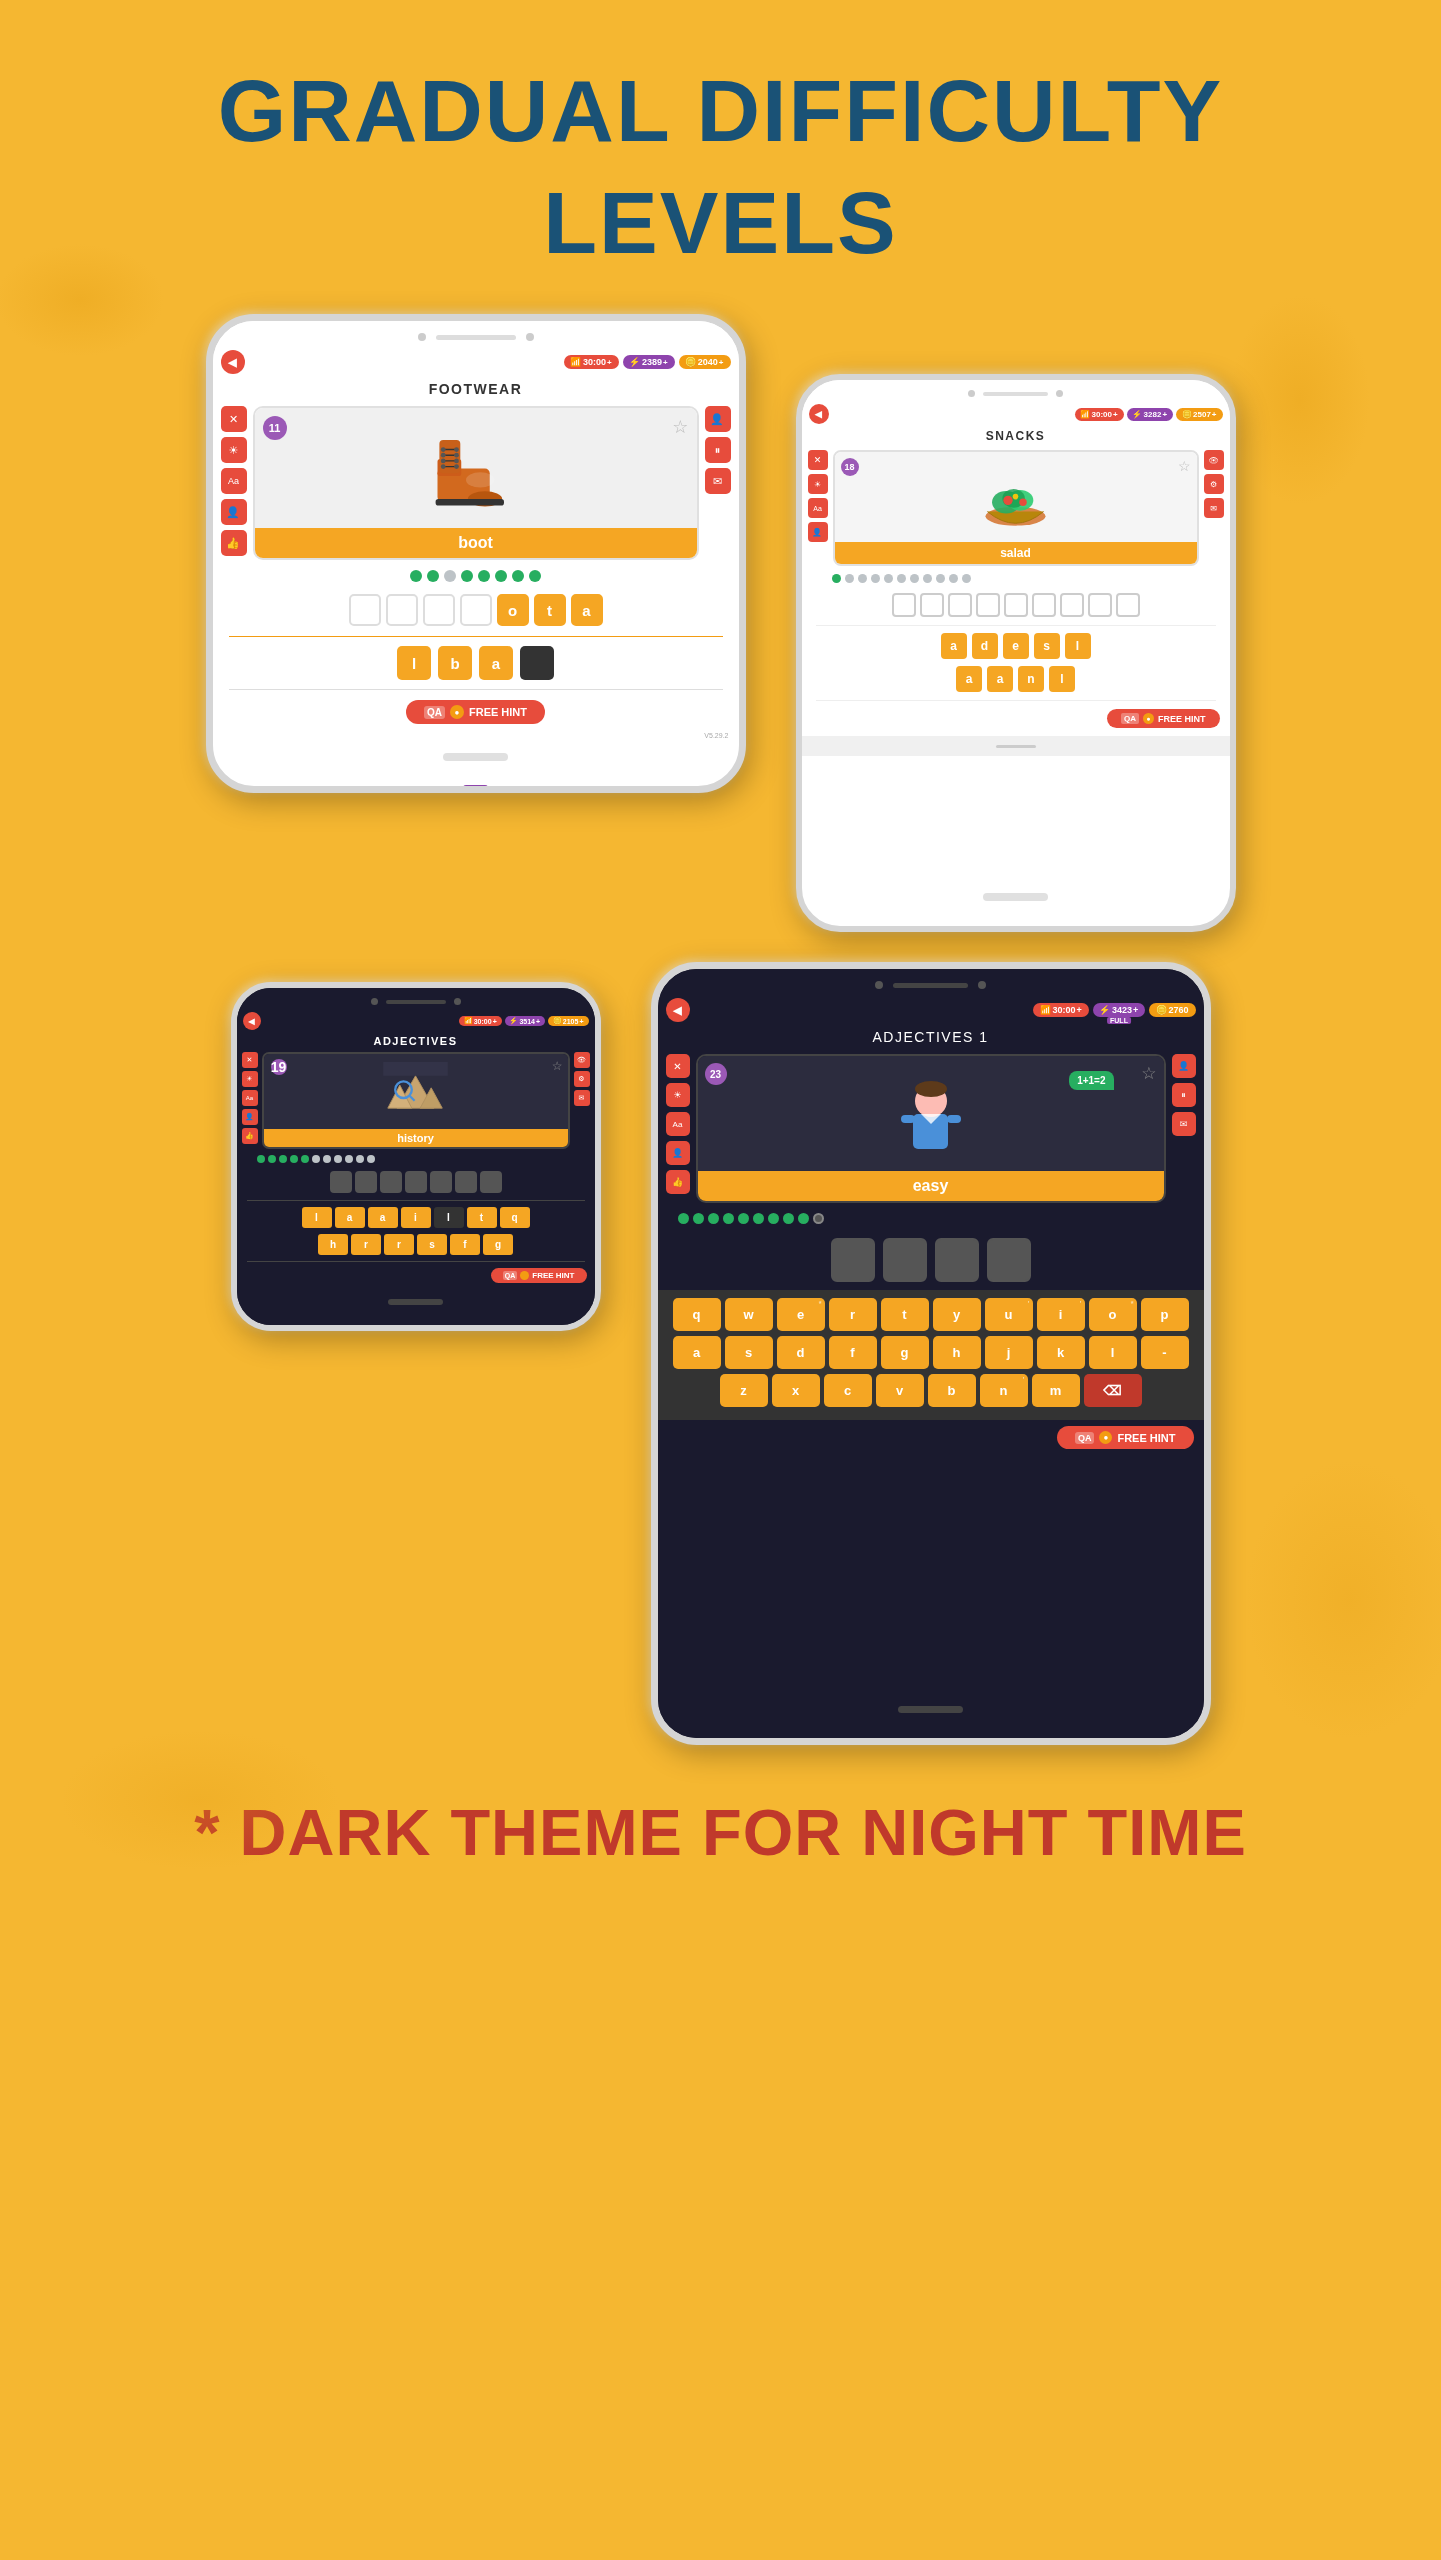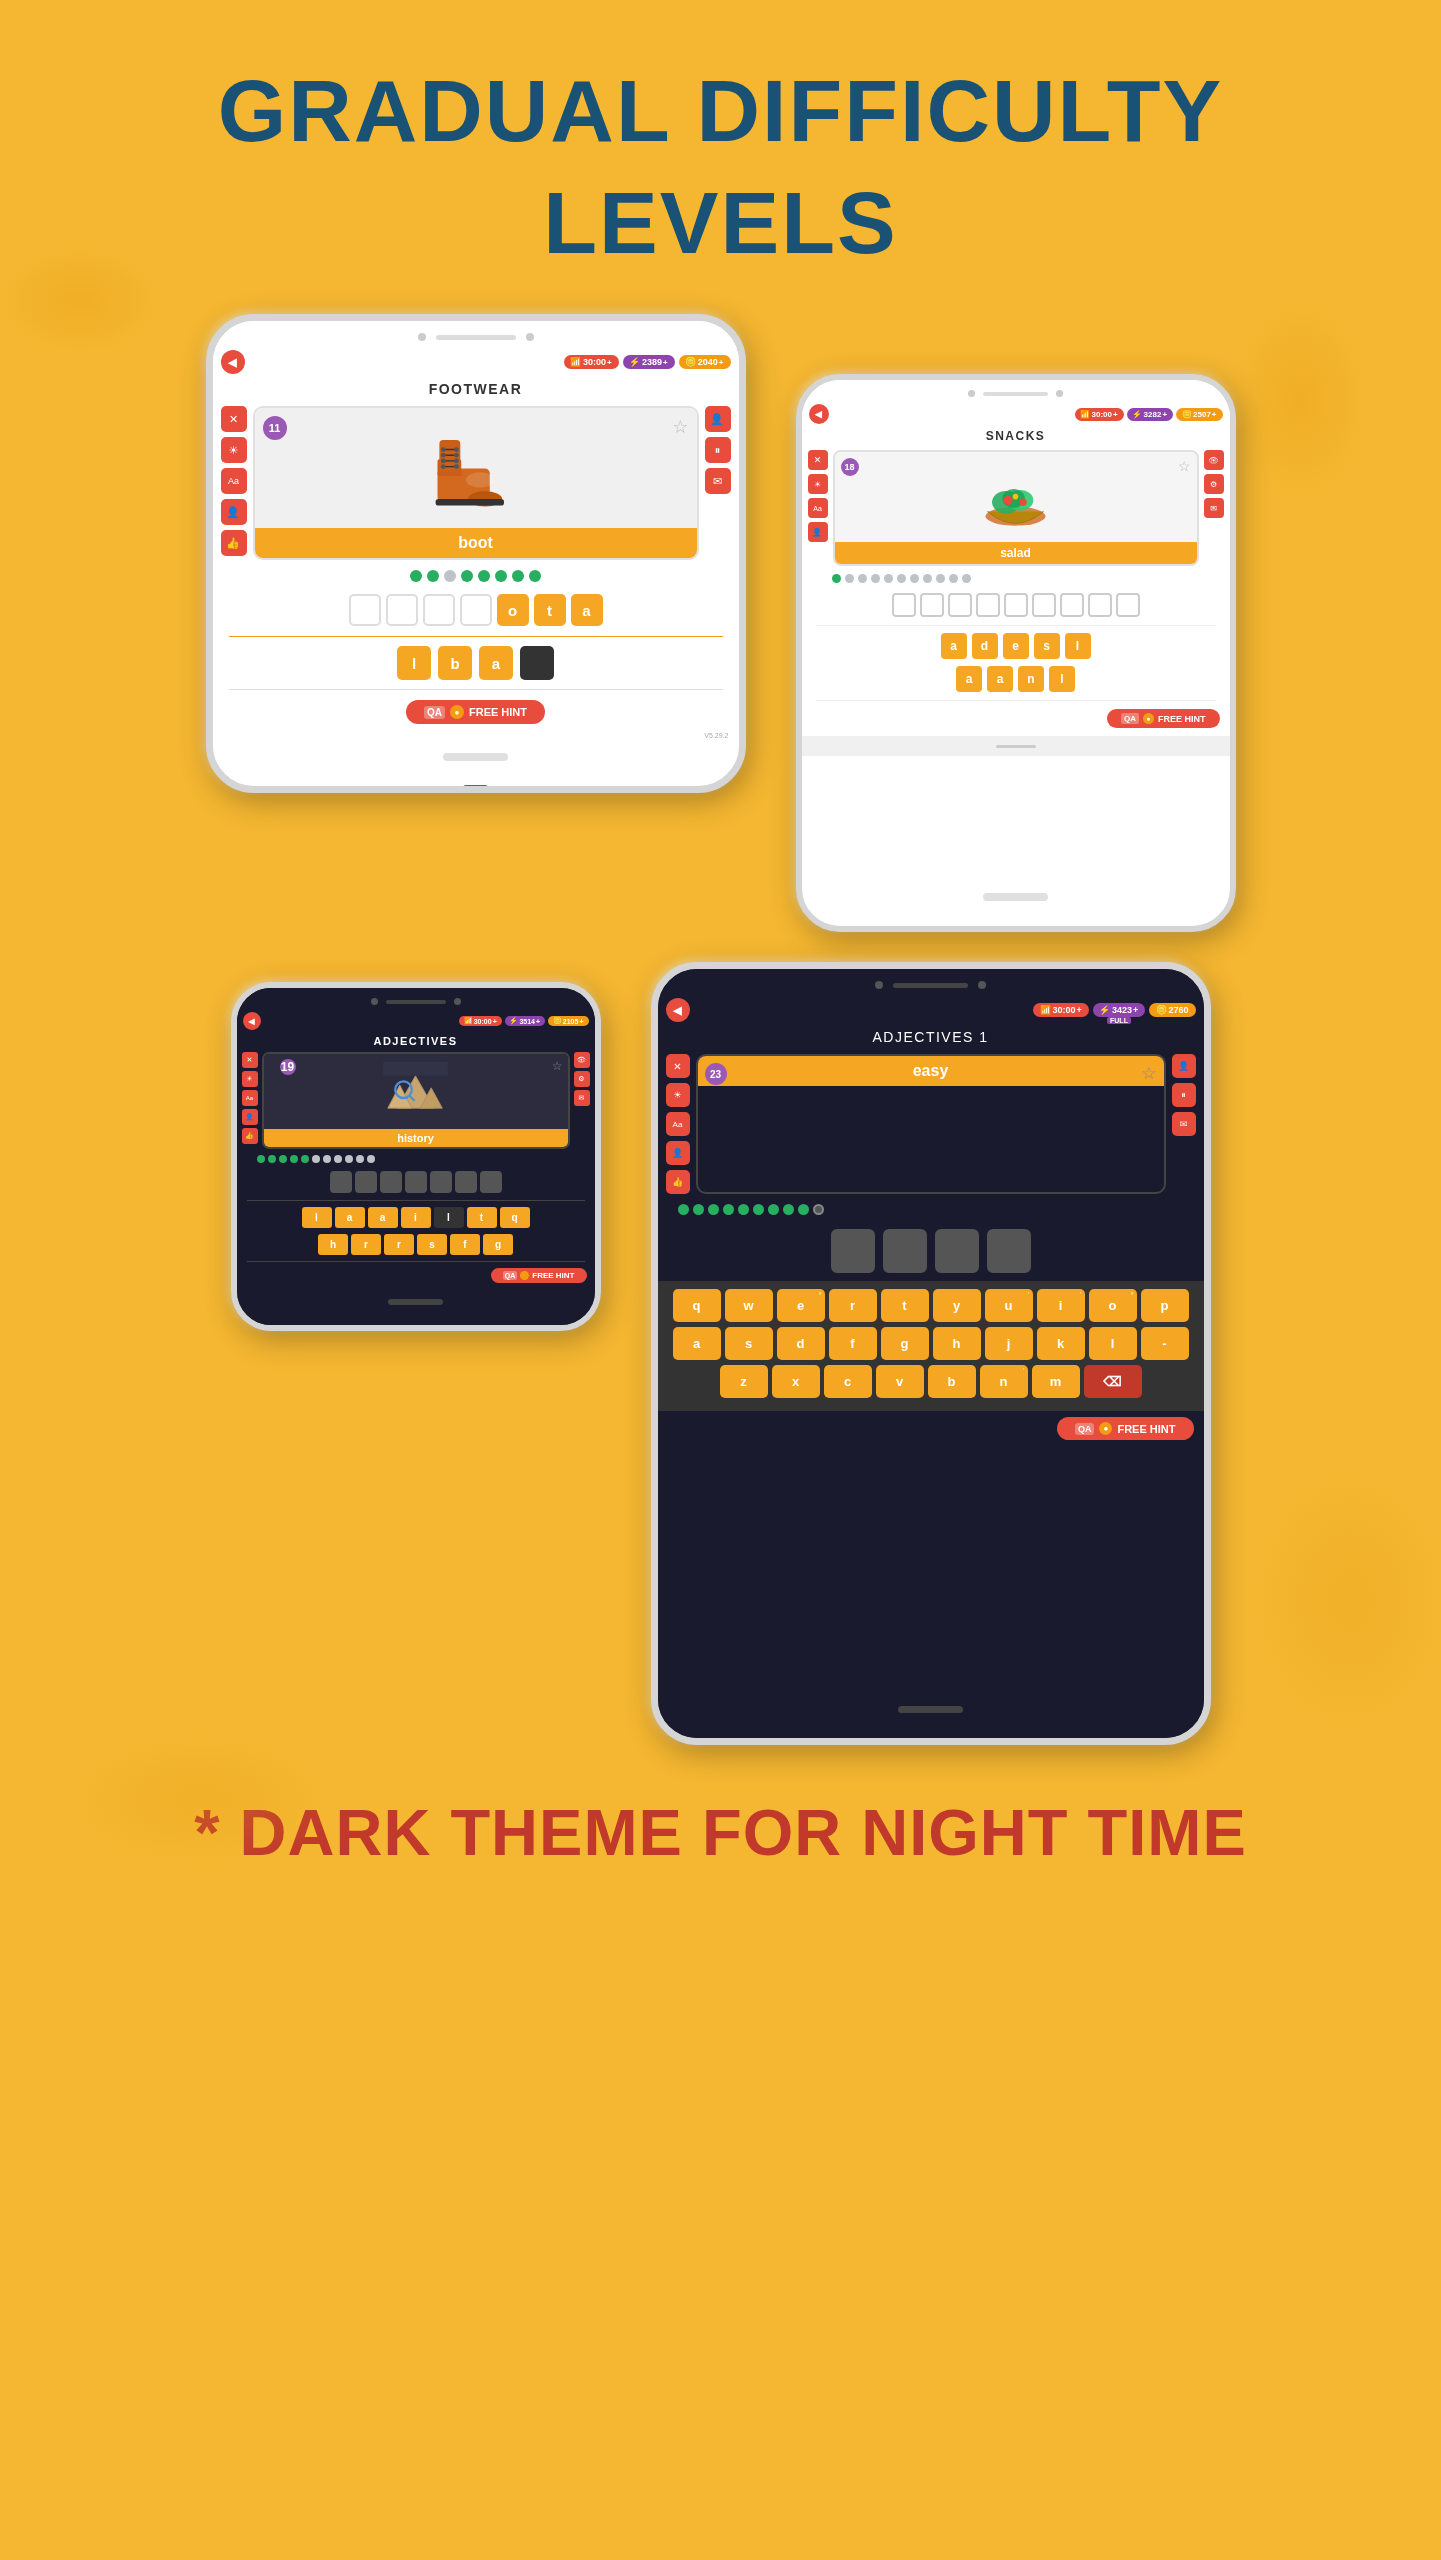--- a/index.html
+++ b/index.html
@@ -709,21 +709,21 @@
 
             <div style="display:flex;flex-direction:column;gap:3px;margin-right:4px;">
               <div style="width:16px;height:16px;background:#e74c3c;border-radius:3px;display:flex;align-items:center;justify-content:center;color:white;font-size:7px;">✕</div>
               <div style="width:16px;height:16px;background:#e74c3c;border-radius:3px;display:flex;align-items:center;justify-content:center;color:white;font-size:7px;">☀</div>
               <div style="width:16px;height:16px;background:#e74c3c;border-radius:3px;display:flex;align-items:center;justify-content:center;color:white;font-size:6px;">Aa</div>
               <div style="width:16px;height:16px;background:#e74c3c;border-radius:3px;display:flex;align-items:center;justify-content:center;color:white;font-size:7px;">👤</div>
               <div style="width:16px;height:16px;background:#e74c3c;border-radius:3px;display:flex;align-items:center;justify-content:center;color:white;font-size:7px;">👍</div>
             </div>
 
             <div style="flex:1;border:2px solid #444;border-radius:7px;overflow:hidden;position:relative;">
-              <div style="position:absolute;top:5px;left:16px;width:16px;height:16px;background:#9b59b6;border-radius:50%;color:white;font-size:12px;font-weight:bold;display:flex;align-items:center;justify-content:center;">19</div>
+              <div style="position:absolute;top:5px;left:7px;width:16px;height:16px;background:#9b59b6;border-radius:50%;color:white;font-size:14px;font-weight:bold;display:flex;align-items:center;justify-content:center;">19</div>
               <div style="position:absolute;top:5px;right:5px;font-size:12px;color:#888;">☆</div>
 
               <div style="background:#2c2c3e;height:75px;display:flex;align-items:center;justify-content:center;">
                 <svg width="65" height="60" viewBox="0 0 70 65">
 
                   <polygon points="15,50 35,15 55,50" fill="#C8A46E" stroke="#B09060" stroke-width="1"></polygon>
                   <polygon points="5,50 18,25 31,50" fill="#D4B07A" stroke="#B09060" stroke-width="1"></polygon>
                   <polygon points="40,50 52,28 64,50" fill="#BF9D65" stroke="#B09060" stroke-width="1"></polygon>
 
                   <circle cx="22" cy="30" r="9" fill="none" stroke="#4a90d9" stroke-width="2.5"></circle>
@@ -832,20 +832,38 @@
               <div style="width:24px;height:24px;background:#e74c3c;border-radius:5px;display:flex;align-items:center;justify-content:center;color:white;font-size:9px;">☀</div>
               <div style="width:24px;height:24px;background:#e74c3c;border-radius:5px;display:flex;align-items:center;justify-content:center;color:white;font-size:8px;">Aa</div>
               <div style="width:24px;height:24px;background:#e74c3c;border-radius:5px;display:flex;align-items:center;justify-content:center;color:white;font-size:9px;">👤</div>
               <div style="width:24px;height:24px;background:#e74c3c;border-radius:5px;display:flex;align-items:center;justify-content:center;color:white;font-size:9px;">👍</div>
             </div>
 
             <div style="flex:1;border:2px solid #444;border-radius:10px;overflow:hidden;position:relative;">
               <div style="position:absolute;top:7px;left:7px;width:22px;height:22px;background:#9b59b6;border-radius:50%;color:white;font-size:10px;font-weight:bold;display:flex;align-items:center;justify-content:center;z-index:2;">23</div>
               <div style="position:absolute;top:7px;right:7px;font-size:17px;color:#888;z-index:2;">☆</div>
 
+              <div class="p4-card-img" style="background:#2c2c3e;height:115px;display:flex;align-items:center;justify-content:center;position:relative;">
+
+                <div style="position:absolute;top:15px;right:50px;background:#27ae60;color:white;font-size:10px;font-weight:bold;padding:4px 8px;border-radius:8px;border-bottom-right-radius:0;">1+1=2</div>
+
+                <svg width="80" height="90" viewBox="0 0 80 90">
+
+                  <rect x="22" y="45" width="35" height="35" rx="5" fill="#4a90d9"></rect>
+
+                  <circle cx="40" cy="32" r="16" fill="#FDBCB4"></circle>
+
+                  <ellipse cx="40" cy="20" rx="16" ry="8" fill="#5D3A1A"></ellipse>
+
+                  <path d="M30 45 L40 55 L50 45" fill="white" opacity="0.8"></path>
+
+                  <rect x="10" y="46" width="14" height="8" rx="4" fill="#4a90d9"></rect>
+                  <rect x="56" y="46" width="14" height="8" rx="4" fill="#4a90d9"></rect>
+                </svg>
+              </div>
               <div style="background:#F5A623;color:white;text-align:center;font-size:16px;font-weight:bold;padding:6px 0;">easy</div>
             </div>
 
             <div style="display:flex;flex-direction:column;gap:5px;margin-left:6px;">
               <div style="width:24px;height:24px;background:#e74c3c;border-radius:5px;display:flex;align-items:center;justify-content:center;color:white;font-size:9px;">👤</div>
               <div style="width:24px;height:24px;background:#e74c3c;border-radius:5px;display:flex;align-items:center;justify-content:center;color:white;font-size:9px;">⏸</div>
               <div style="width:24px;height:24px;background:#e74c3c;border-radius:5px;display:flex;align-items:center;justify-content:center;color:white;font-size:9px;">✉</div>
             </div>
           </div>
 

